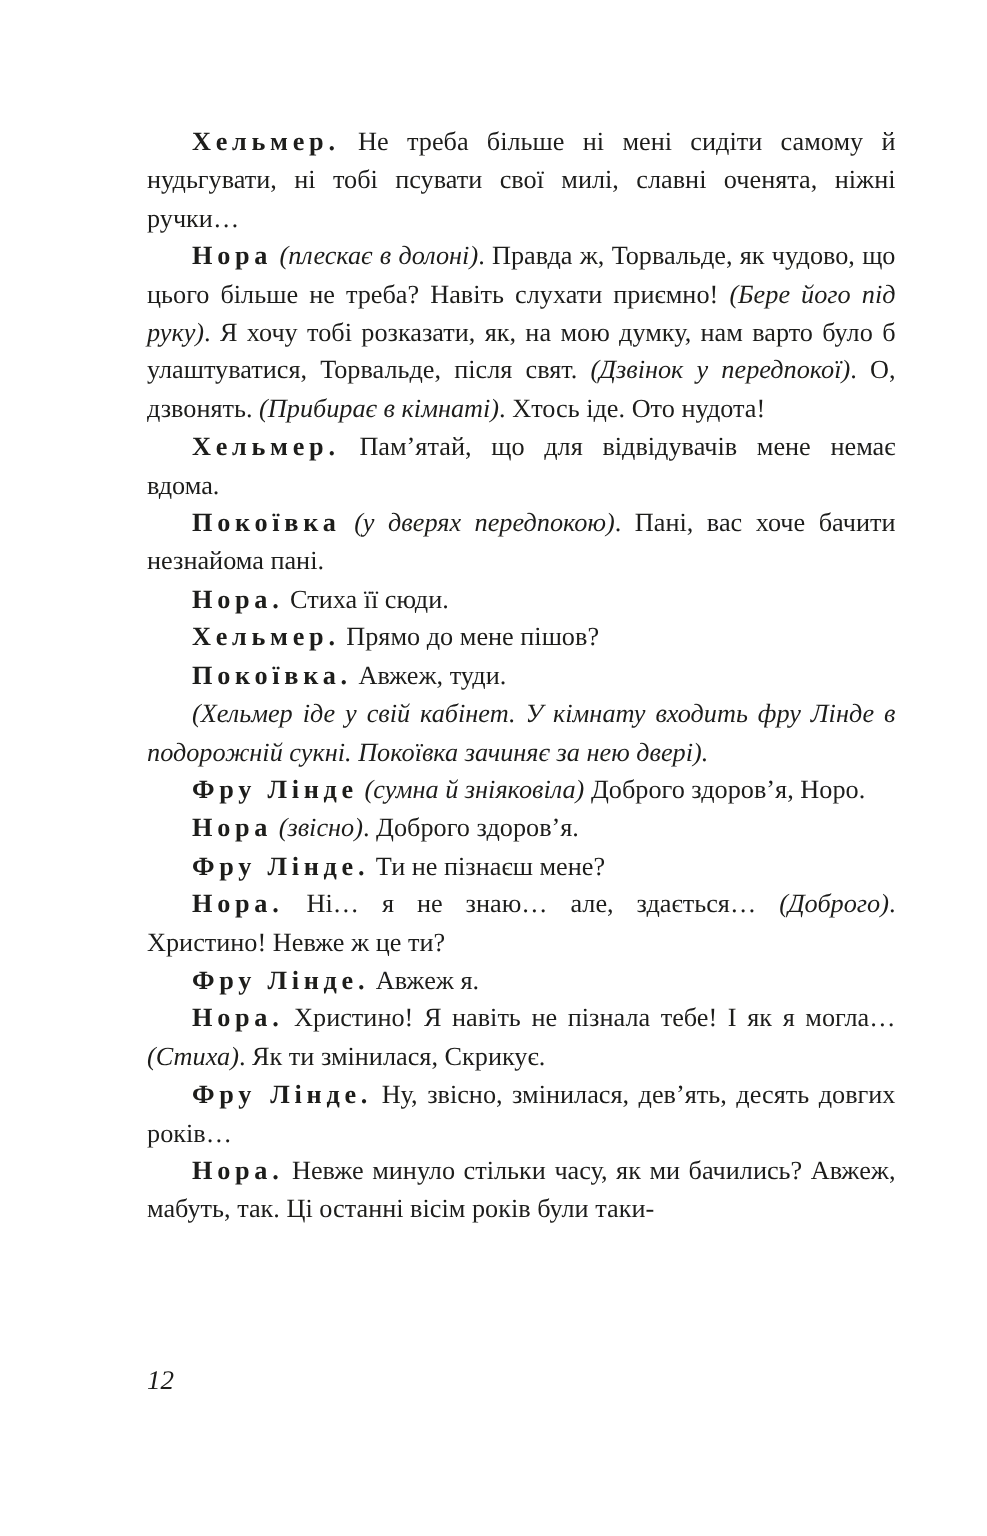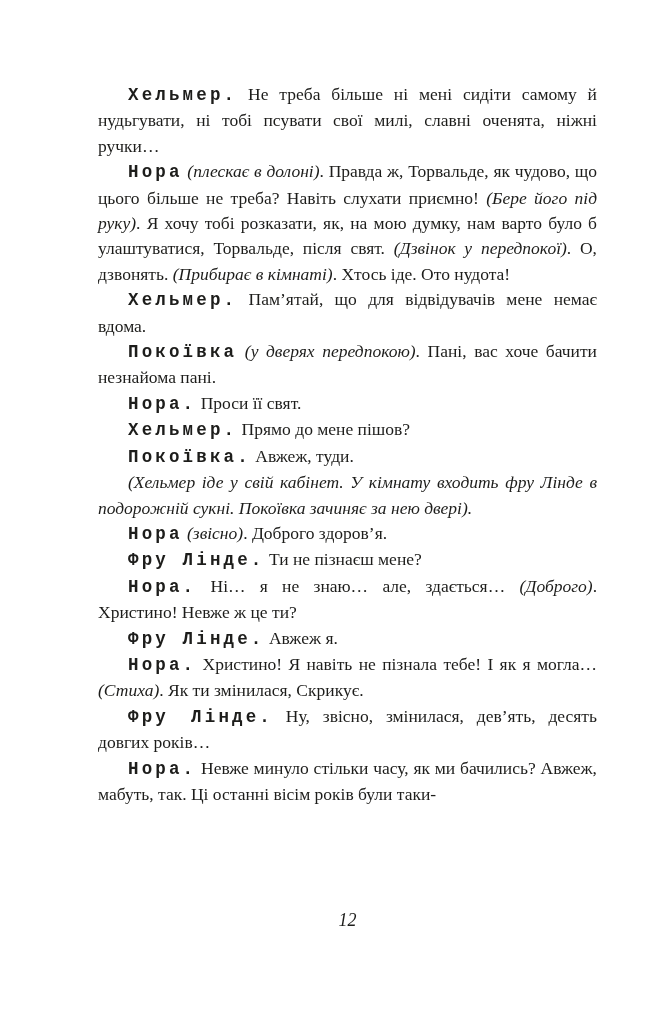--- a/index.html
+++ b/index.html
@@ -21,59 +21,58 @@
     line-height: 25.4px;
     text-align: justify;
   }
   .para {
     margin: 0;
     text-indent: 30px;
   }
   .speaker {
     font-weight: bold;
     letter-spacing: 0.18em;
-    font-family: Liberation Mono, monospace;
   }
   .stage {
     font-style: italic;
   }
   .plain { }
   .page-number {
     position: absolute;
     top: 910px;
     left: 98px;
     width: 499px;
-    text-align: center;
     font-style: italic;
     font-size: 18px;
     color: #1d1d1b;
   }
 </style>
 </head>
 <body>
 
 <div class="text-block">
 
   <p class="para"><span class="speaker">Хельмер.</span><span class="plain"> Не треба більше ні мені сидіти самому й нудьгувати, ні тобі псувати свої милі, славні оченята, ніжні ручки…</span></p>
 
   <p class="para"><span class="speaker">Нора</span><span class="stage"> (плескає в долоні)</span><span class="plain">. Правда ж, Торвальде, як чудово, що цього більше не треба? Навіть слухати приємно! </span><span class="stage">(Бере його під руку)</span><span class="plain">. Я хочу тобі розказати, як, на мою думку, нам варто було б улаштуватися, Торвальде, після свят. </span><span class="stage">(Дзвінок у передпокої)</span><span class="plain">. О, дзвонять. </span><span class="stage">(Прибирає в кімнаті)</span><span class="plain">. Хтось іде. Ото нудота!</span></p>
 
   <p class="para"><span class="speaker">Хельмер.</span><span class="plain"> Пам’ятай, що для відвідувачів мене немає вдома.</span></p>
 
   <p class="para"><span class="speaker">Покоївка</span><span class="stage"> (у дверях передпокою)</span><span class="plain">. Пані, вас хоче бачити незнайома пані.</span></p>
 
-  <p class="para"><span class="speaker">Нора.</span><span class="plain"> Проси її свят.</span></p>
+  <p class="para"><span class="speaker">Нора.</span><span class="plain"> Стиха її сюди.</span></p>
 
 
   <p class="para"><span class="speaker">Хельмер.</span><span class="plain"> Прямо до мене пішов?</span></p>
 
   <p class="para"><span class="speaker">Покоївка.</span><span class="plain"> Авжеж, туди.</span></p>
 
   <p class="para"><span class="stage">(Хельмер іде у свій кабінет. У кімнату входить фру Лінде в подорожній сукні. Покоївка зачиняє за нею двері).</span></p>
 
+  <p class="para"><span class="speaker">Фру Лінде</span><span class="stage"> (сумна й зніяковіла)</span><span class="plain"> Доброго здоров’я, Норо.</span></p>
 
   <p class="para"><span class="speaker">Нора</span><span class="stage"> (звісно)</span><span class="plain">. Доброго здоров’я.</span></p>
 
   <p class="para"><span class="speaker">Фру Лінде.</span><span class="plain"> Ти не пізнаєш мене?</span></p>
 
   <p class="para"><span class="speaker">Нора.</span><span class="plain"> Ні… я не знаю… але, здається… </span><span class="stage">(Доброго)</span><span class="plain">. Христино! Невже ж це ти?</span></p>
 
   <p class="para"><span class="speaker">Фру Лінде.</span><span class="plain"> Авжеж я.</span></p>
 
   <p class="para"><span class="speaker">Нора.</span><span class="plain"> Христино! Я навіть не пізнала тебе! І як я могла… </span><span class="stage">(Стиха)</span><span class="plain">. Як ти змінилася, Скрикує.</span></p>

